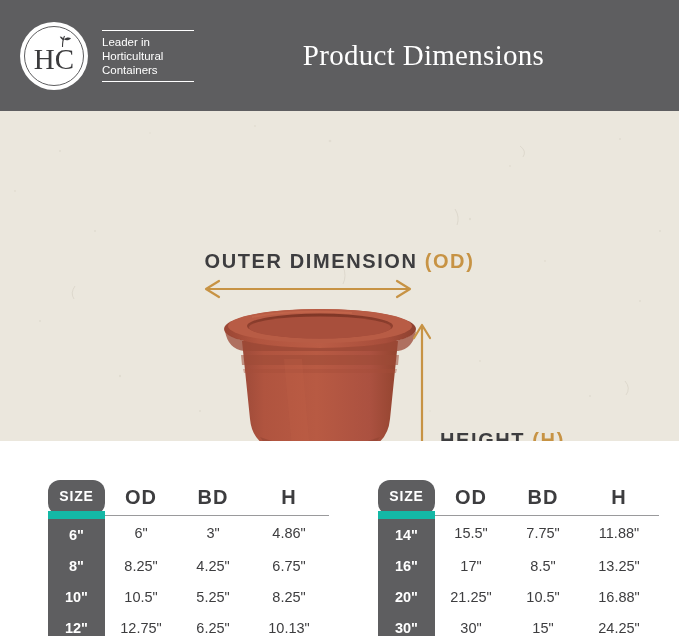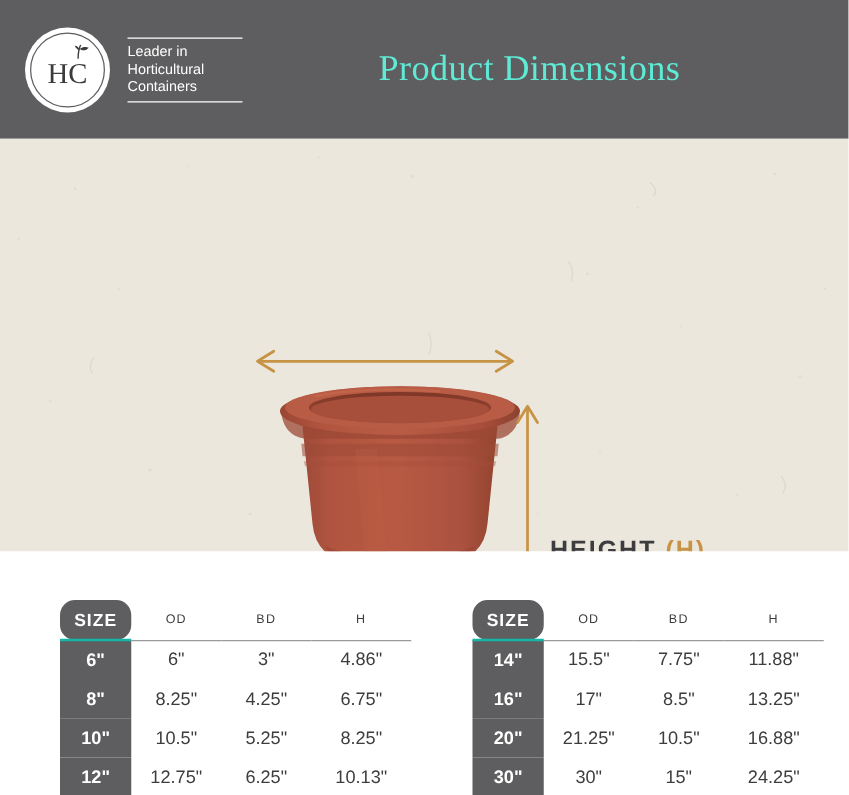--- a/index.html
+++ b/index.html
@@ -37,21 +37,21 @@
   .logo-circle-inner{
     position:absolute;left:6px;top:6px;width:60px;height:60px;
     border-radius:50%;
     border:1.5px solid #5e5e60;
     box-sizing:border-box;
   }
   .logo-letters{
     position:absolute;left:0;top:0;width:72px;height:72px;
     display:flex;align-items:center;justify-content:center;
     font-family:"Liberation Serif", serif;
-    font-size:23px;
+    font-size:29px;
     letter-spacing:0px;
     color:#3b3b3d;
     padding-top:6px;
     box-sizing:border-box;
   }
   .logo-leaf{
     position:absolute;left:36px;top:14px;width:20px;height:14px;
   }
   .logo-text{
     margin-left:12px;
@@ -70,21 +70,21 @@
     font-weight:400;
     color:#ffffff;
   }
   .page-title{
     position:absolute;left:0;top:0;width:679px;height:111px;
     display:flex;align-items:center;justify-content:center;
     padding-left:168px;
     box-sizing:border-box;
     font-family:"Liberation Serif", serif;
     font-size:29px;
-    color:#5eead4;
+    color:#ffffff;
     letter-spacing:0.3px;
   }
 
   
   .panel{
     position:absolute;left:0;top:111px;width:679px;height:330px;
     background:#ebe7dd;
     overflow:hidden;
   }
   .panel-speckles{
@@ -137,32 +137,33 @@
     color:#ffffff;
     font-weight:700;
     width:57px;
   }
   table.dim-table th.size-h{
     font-size:14px;
     letter-spacing:0.8px;
   }
   table.dim-table td.size-c{ font-size:14.5px; }
   table.dim-table th.val-h{
-    font-size:10px;
+    font-size:20px;
     border-bottom:1.5px solid #9a9a9c;
     letter-spacing:1px;
+    font-weight:bold;
   }
   table.dim-table th.val-h.c-od,
   table.dim-table td.c-od{ width:72px; }
   table.dim-table th.val-h.c-bd,
   table.dim-table td.c-bd{ width:72px; }
   table.dim-table th.val-h.c-h,
   table.dim-table td.c-h{ width:80px; }
   table.dim-table tr.hdr th.size-h{
-    border-bottom:2px solid #14b8a6;
+    border-bottom:8px solid #14b8a6;
     border-radius:12px;
   }
 </style>
 </head>
 <body>
 
 <div id="page">
 
   <div class="header">
 
@@ -258,20 +259,24 @@
       <ellipse cx="98" cy="19" rx="92" ry="17" fill="#b85c45"></ellipse>
 
       <ellipse cx="98" cy="19" rx="73" ry="12.5" fill="url(#innerGrad)"></ellipse>
       <ellipse cx="98" cy="20.5" rx="71" ry="11" fill="#a84f3c"></ellipse>
 
       <path d="M3 24 Q6 42 22 44 L176 44 Q191 42 194 24 Q180 40 98 41 Q16 40 3 24 Z" fill="#9b4835" opacity="0.75"></path>
 
       <path d="M30 10 Q70 2 130 6" stroke="#c96b50" stroke-width="2" fill="none" opacity="0.5"></path>
     </svg>
 
+    <div class="dim-label" id="label-od">
+      <span>OUTER DIMENSION</span>
+      <span class="code">(OD)</span>
+    </div>
     <svg class="arrow-svg" id="arrow-od" width="216" height="20" viewBox="0 0 216 20">
       <g stroke="#c79344" stroke-width="2.2" fill="none" stroke-linecap="round" stroke-linejoin="round">
         <line x1="8" y1="10" x2="208" y2="10"></line>
         <polyline points="19,2 6,10 19,18"></polyline>
         <polyline points="197,2 210,10 197,18"></polyline>
       </g>
     </svg>
 
     <svg class="arrow-svg" id="arrow-h" width="20" height="152" viewBox="0 0 20 152">
       <g stroke="#c79344" stroke-width="2.2" fill="none" stroke-linecap="round" stroke-linejoin="round">

